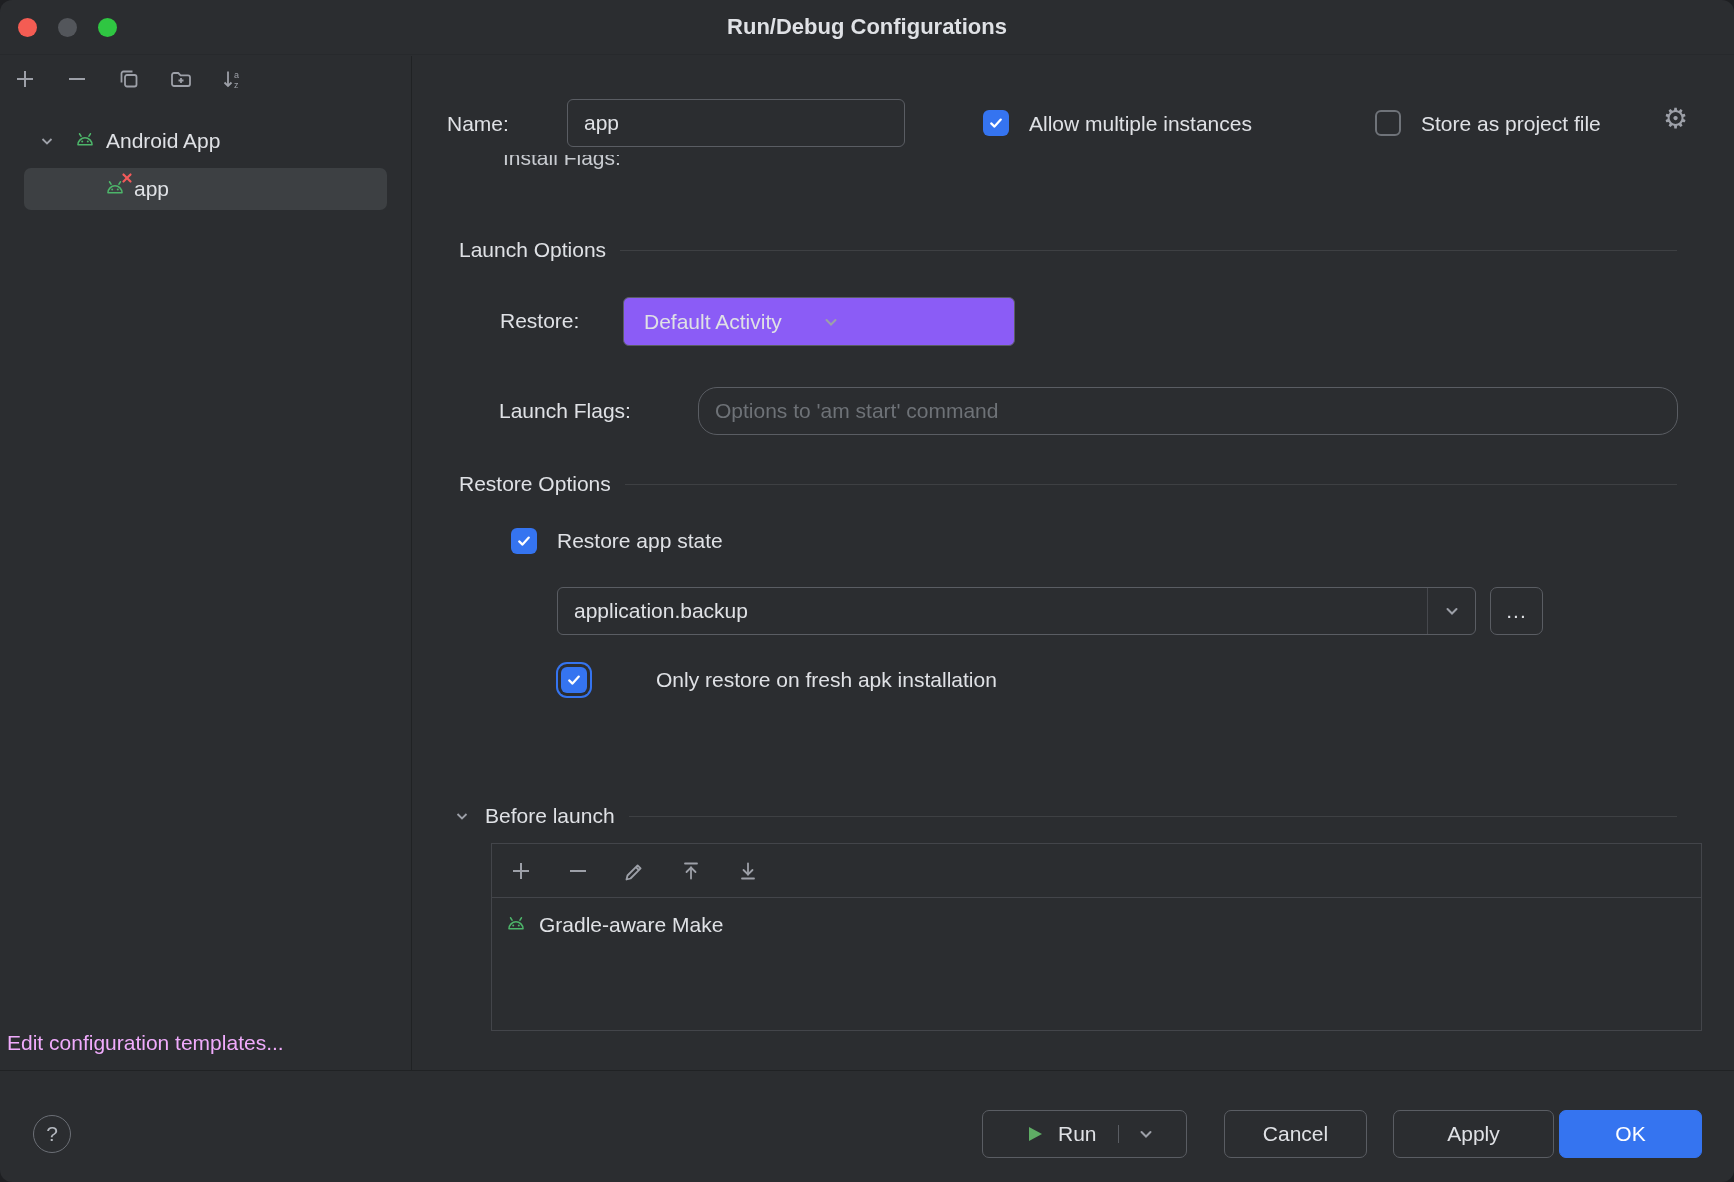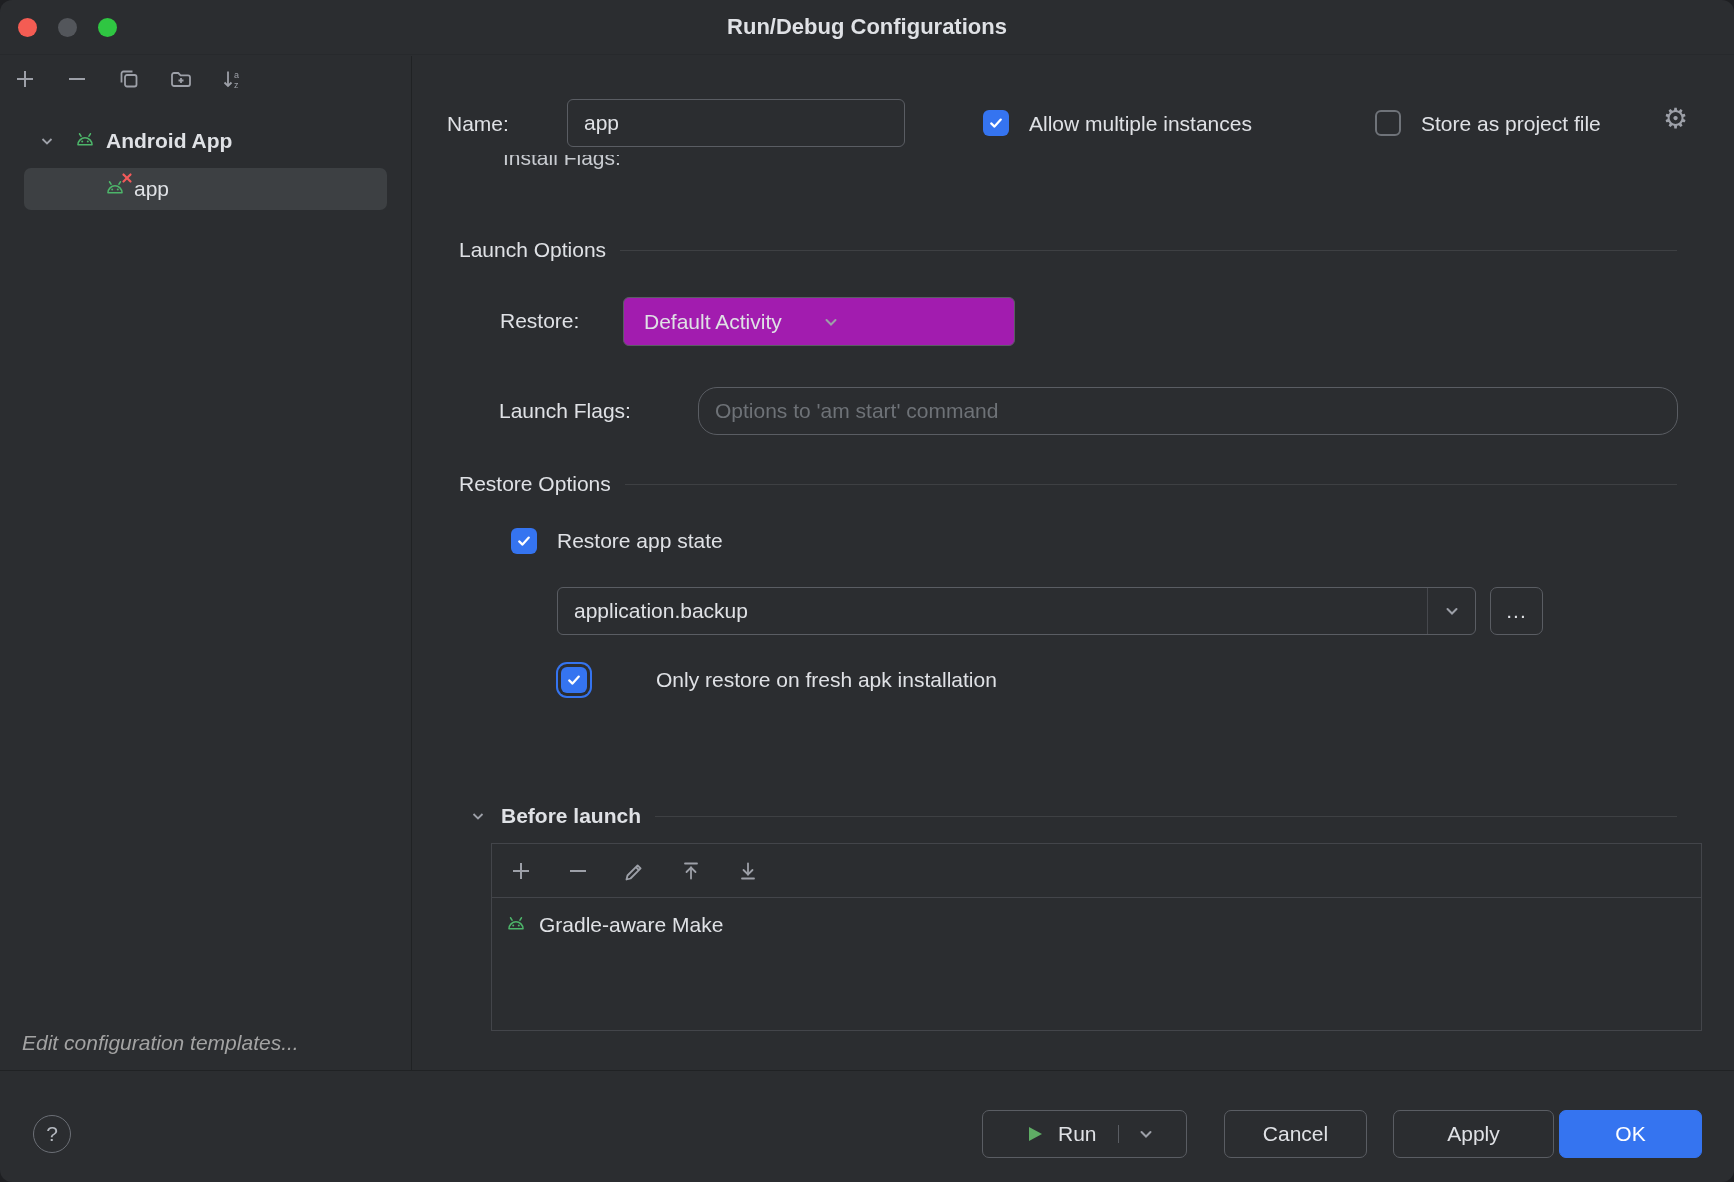--- a/index.html
+++ b/index.html
@@ -26,45 +26,45 @@
   
   .sidebar { position:absolute; left:0; top:56px; width:412px; height:1014px;
     border-right:1px solid #202224; }
   .side-toolbar { position:absolute; left:10px; top:8px; display:flex; gap:22px; }
   .tool-btn { width:30px; height:30px; display:flex; align-items:center;
     justify-content:center; border-radius:5px; cursor:default; }
   .tree-row { position:absolute; display:flex; align-items:center; height:42px; }
   .tree-group { left:0; top:64px; }
   .tree-group .chev { margin-left:38px; }
   .tree-group .a-icon { margin-left:18px; }
-  .tree-group .g-label { margin-left:10px; font-weight:bold; }
+  .tree-group .g-label { margin-left:10px; font-weight:normal; }
   .tree-sel { left:24px; top:112px; width:363px; background:#3d4043; border-radius:7px; }
   .icon-wrap { position:relative; width:22px; height:22px; }
   .badge-x { position:absolute; top:-6px; right:-7px; }
-  .edit-link { position:absolute; left:22px; top:975px; color:#a3a3a3; cursor:pointer;font-style:italic; }
+  .edit-link { position:absolute; left:7px; top:975px; color:#f0abfc; cursor:pointer; }
   
   .main { position:absolute; left:413px; top:56px; width:1321px; height:1014px; }
   .lbl { position:absolute; line-height:26px; color:#dfe1e5; }
   .field {
     position:absolute; height:48px; background:transparent;
     border:1px solid #5a5d63; border-radius:6px; color:#dfe1e5;
     font:21px "Liberation Sans", sans-serif; padding:0 16px; outline:none;
   }
   .field::placeholder { color:#6e7277; }
   .clip { position:absolute; left:0; top:99px; width:1321px; height:44px; overflow:hidden; }
   .cb { position:absolute; width:26px; height:26px; border-radius:6px;
     display:flex; align-items:center; justify-content:center; cursor:pointer; }
   .cb.checked { background:#3574f0; }
   .cb.unchecked { border:2px solid #6f7379; background:transparent; }
   .cb.focused { box-shadow:0 0 0 3px #2b2d30, 0 0 0 5px #3574f0; }
   .sect { position:absolute; left:46px; right:57px; height:26px;
     display:flex; align-items:center; gap:14px; }
   .sect .rule { flex:1; height:1px; background:#3e4043; }
   .dropdown { position:absolute; left:210px; top:241px; width:392px; height:49px;
-    background:#a21caf; border:1px solid #5a5d63; border-radius:6px;
+    background:#8b5cf6; border:1px solid #5a5d63; border-radius:6px;
     display:flex; align-items:center; padding:0 16px 0 20px; cursor:pointer; }
   .dropdown span { flex:1; }
   .combo { position:absolute; left:144px; top:531px; width:919px; height:48px;
     border:1px solid #5a5d63; border-radius:6px; display:flex; align-items:stretch; cursor:text; }
   .combo .val { flex:1; display:flex; align-items:center; padding-left:16px; }
   .combo .arrow { width:48px; display:flex; align-items:center; justify-content:center;
     border-left:1px solid #46484d; cursor:pointer; }
   .sq-btn { position:absolute; left:1077px; top:531px; width:53px; height:48px;
     border:1px solid #5a5d63; border-radius:7px; display:flex; align-items:center;
     justify-content:center; cursor:pointer; letter-spacing:1px; }
@@ -251,21 +251,21 @@
     </div>
     <div class="sq-btn">...</div>
 
     <span class="cb checked focused" style="left:148px; top:611px;">
       <svg width="16" height="16" viewBox="0 0 16 16" fill="none" stroke="#ffffff" stroke-width="2.2" stroke-linecap="round" stroke-linejoin="round">
           <polyline points="3.2,8.4 6.5,11.6 12.8,4.6"></polyline>
         </svg>
     </span>
     <div class="lbl" style="left:200px; top:611px;margin-left:43px;">Only restore on fresh apk installation</div>
 
-    <div class="sect" style="left:56px; top:747px;font-weight:bold;">
+    <div class="sect" style="left:40px; top:747px;">
       <span>
         <svg width="18" height="18" viewBox="0 0 18 18" fill="none" stroke="#9da0a8" stroke-width="1.8">
             <polyline points="4.5,7 9,11.5 13.5,7"></polyline>
           </svg>
       </span>
       <span>Before launch</span>
       <div class="rule"></div>
     </div>
 
     <div class="bl-panel">

